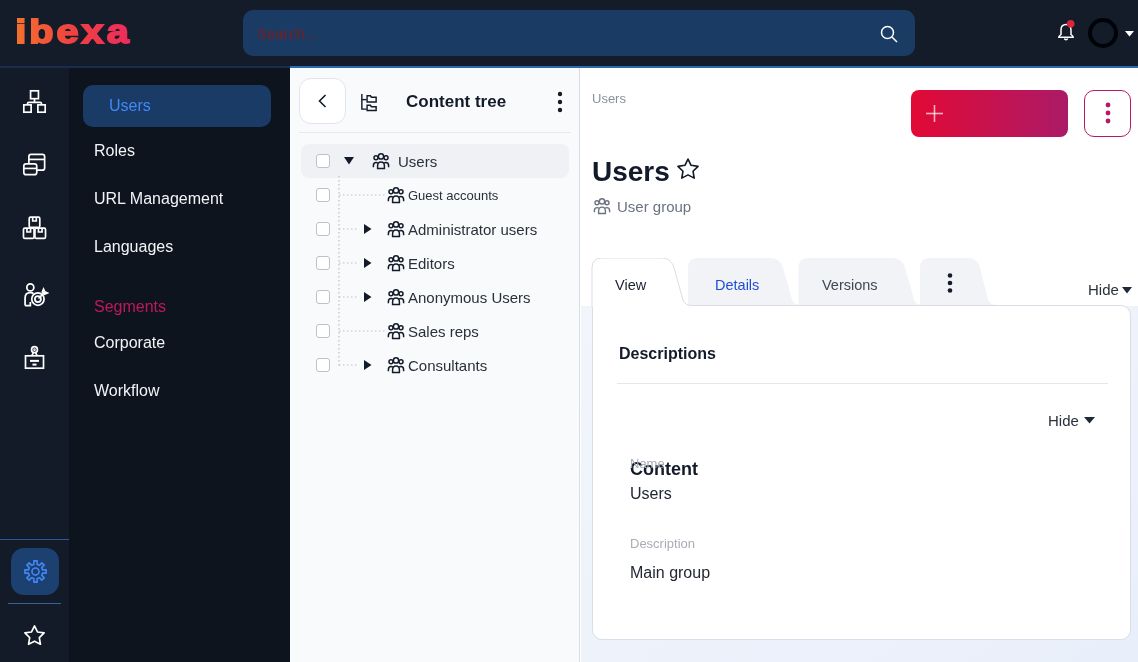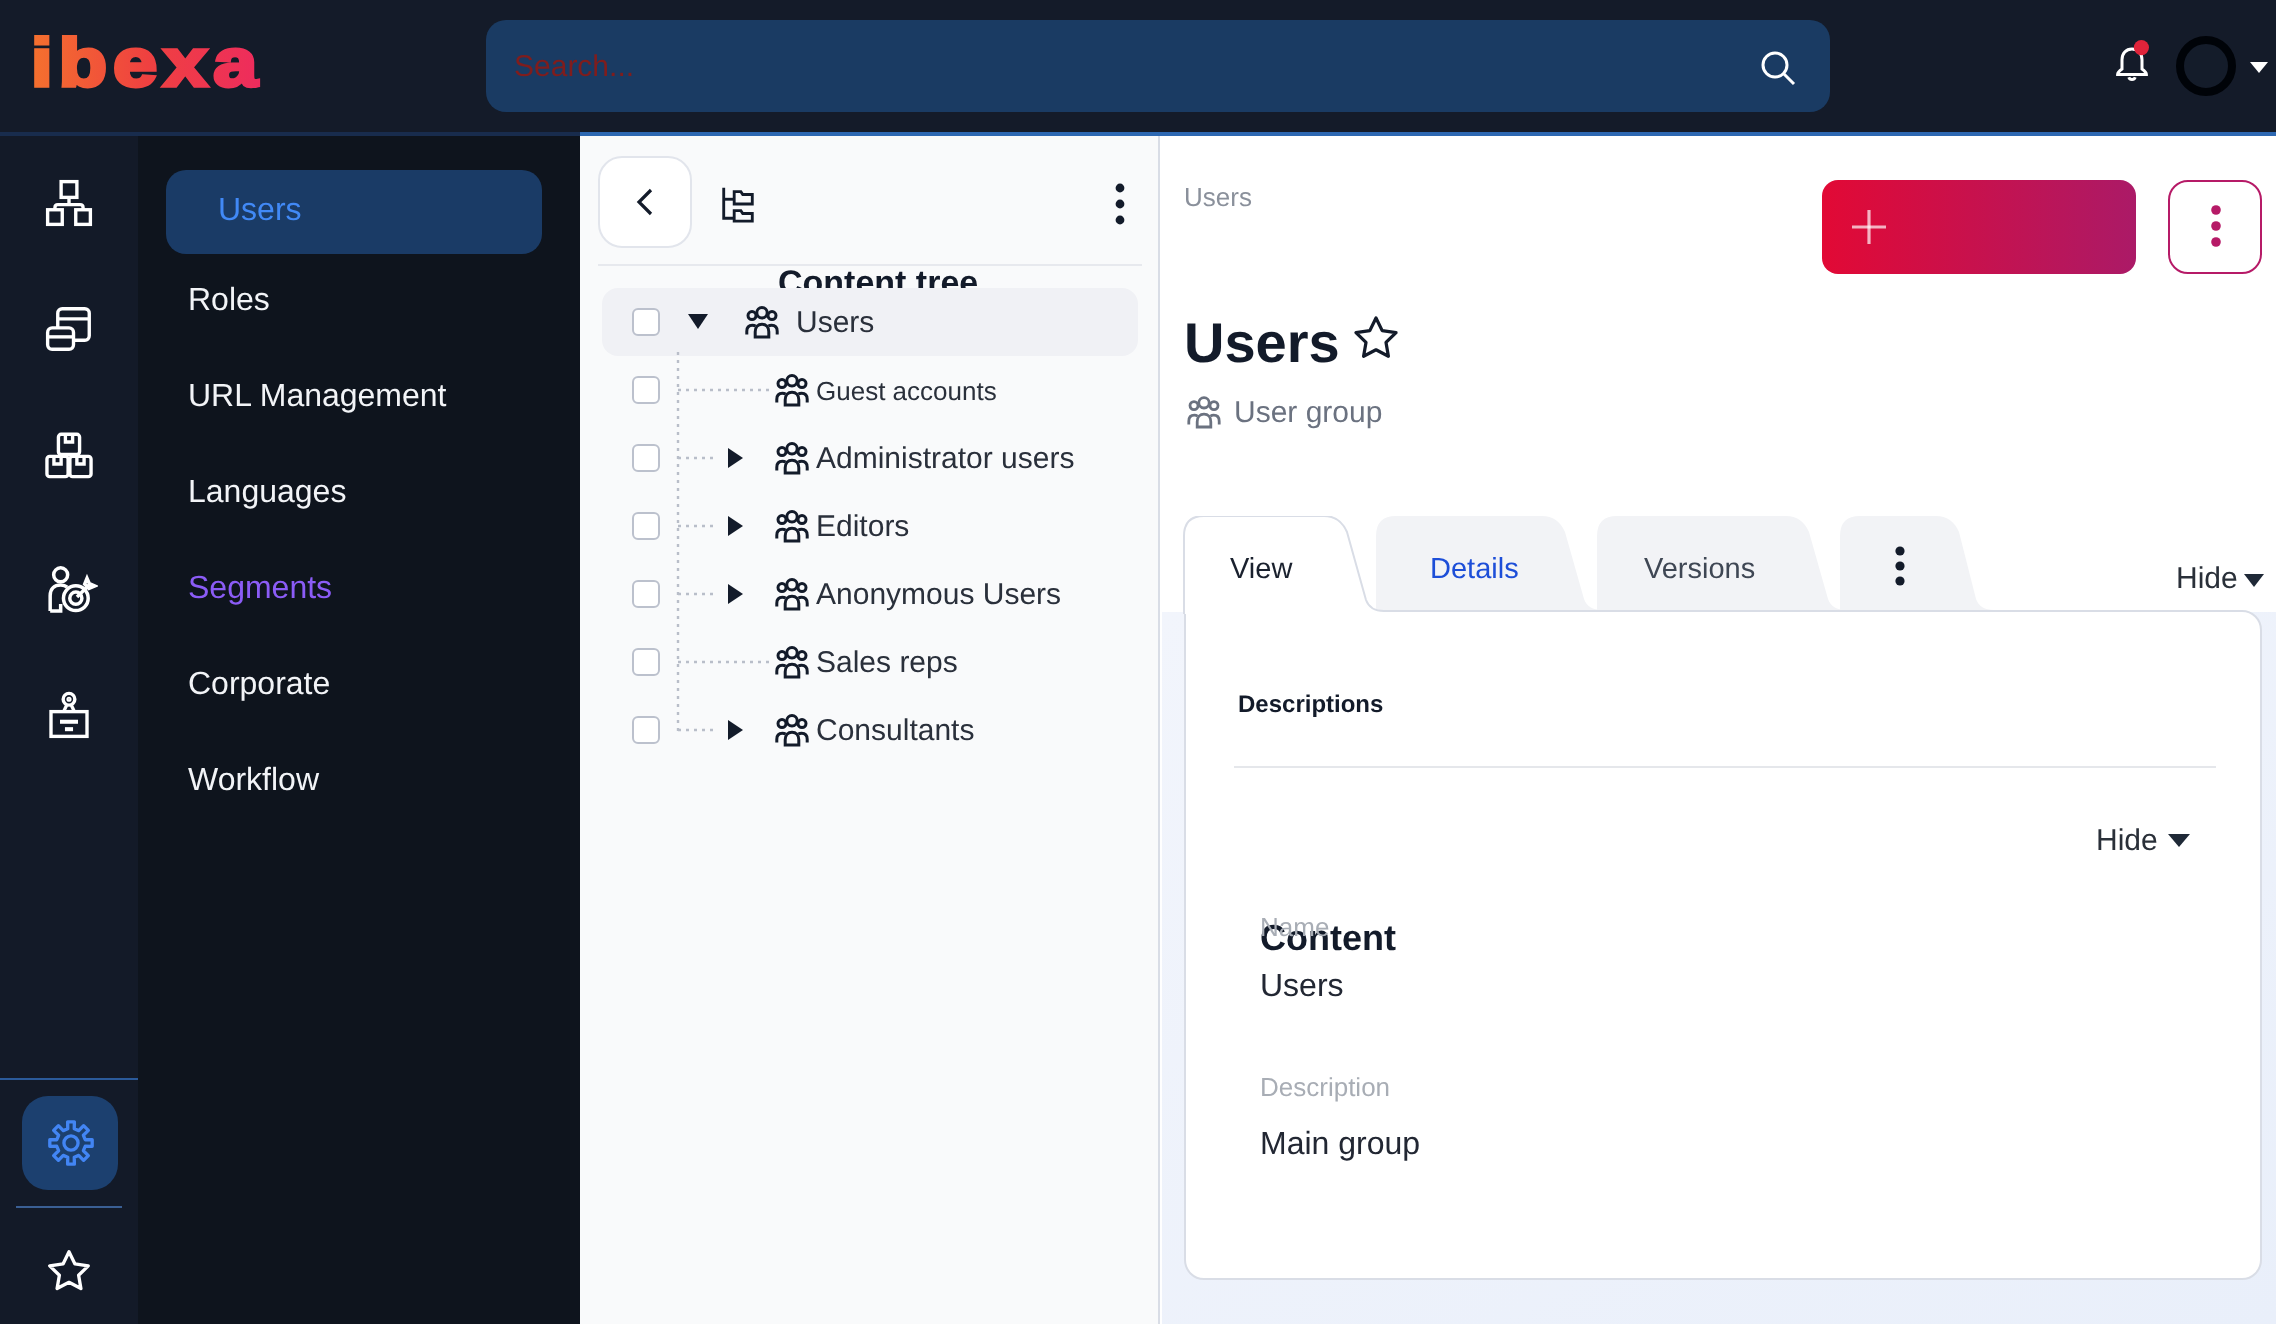--- a/index.html
+++ b/index.html
@@ -101,38 +101,38 @@
   <svg class="abs" style="left:22px;top:623px;" width="25" height="25" viewBox="0 0 24 24" fill="none" stroke="#fff" stroke-width="1.6" stroke-linejoin="round">
     <path d="M12 2.8 l2.85 5.8 6.4 .93 -4.63 4.52 1.1 6.38 -5.72 -3 -5.72 3 1.1 -6.38 -4.63 -4.52 6.4 -.93 z"></path>
   </svg>
 
   <div class="abs" style="left:69px;top:68px;width:221px;height:594px;background:#0e141d;"></div>
   <div class="abs" style="left:83px;top:85px;width:188px;height:42px;background:#1a3b66;border-radius:10px;"></div>
   <div class="abs vc" style="left:109px;top:85px;height:42px;color:#4189f6;font-size:16px;">Users</div>
   <div class="abs vc" style="left:94px;top:130px;height:42px;color:#f2f4f7;font-size:16px;">Roles</div>
   <div class="abs vc" style="left:94px;top:178px;height:42px;color:#f2f4f7;font-size:16px;">URL Management</div>
   <div class="abs vc" style="left:94px;top:226px;height:42px;color:#f2f4f7;font-size:16px;">Languages</div>
-  <div class="abs vc" style="left:94px;top:274px;height:42px;color:#8b5cf6;font-size:16px;">Segments</div>
+  <div class="abs vc" style="left:94px;top:286px;height:42px;color:#be185d;font-size:16px;">Segments</div>
   <div class="abs vc" style="left:94px;top:322px;height:42px;color:#f2f4f7;font-size:16px;">Corporate</div>
   <div class="abs vc" style="left:94px;top:370px;height:42px;color:#f2f4f7;font-size:16px;">Workflow</div>
 
   <div class="abs" style="left:290px;top:68px;width:290px;height:594px;background:#f9fafb;border-right:1px solid #d9dde6;"></div>
 
   <div class="abs" style="left:299px;top:78px;width:47px;height:46px;background:#fff;border:1px solid #e2e5ec;border-radius:12px;"></div>
   <svg class="abs" style="left:314px;top:92px;" width="18" height="18" viewBox="0 0 18 18" fill="none" stroke="#131b2a" stroke-width="1.6">
     <path d="M11.5 3 L5.5 9 L11.5 15"></path>
   </svg>
 
   <svg class="abs" style="left:359px;top:92px;" width="20" height="20" viewBox="0 0 21 21" fill="none" stroke="#131b2a" stroke-width="1.5">
     <path d="M3 2 v16 h5"></path>
     <path d="M3 8 h5"></path>
     <path d="M8.5 10.5 v-6.5 h3.5 l1 1.5 h5 v5 z"></path>
     <path d="M8.5 19.5 v-5.5 h3.5 l1 1.5 h5 v4 z"></path>
   </svg>
-  <div class="abs vc" style="left:389px;top:91px;height:22px;color:#131b2a;font-size:17px;font-weight:bold;margin-top:40px;">Content tree</div>
+  <div class="abs vc" style="left:406px;top:91px;height:22px;color:#131b2a;font-size:17px;font-weight:bold;">Content tree</div>
 
   <svg class="abs" style="left:555px;top:91px;" width="10" height="22" viewBox="0 0 10 22" fill="#131b2a">
     <circle cx="5" cy="3" r="2.2"></circle>
       <circle cx="5" cy="11" r="2.2"></circle>
       <circle cx="5" cy="19" r="2.2"></circle>
   </svg>
 
   <div class="abs" style="left:299px;top:132px;width:272px;height:1px;background:#e7e9ee;"></div>
 
   <div class="abs" style="left:301px;top:144px;width:268px;height:34px;background:#f0f1f5;border-radius:8px;"></div>
@@ -298,21 +298,21 @@
   </svg>
   <div class="abs vc" style="left:615px;top:273px;height:24px;color:#1a212e;font-size:14.5px;z-index:4;">View</div>
   <div class="abs vc" style="left:715px;top:273px;height:24px;color:#1d4ed8;font-size:14.5px;z-index:4;">Details</div>
   <div class="abs vc" style="left:822px;top:273px;height:24px;color:#3f4754;font-size:14.5px;z-index:4;">Versions</div>
 
   <div class="abs vc" style="left:1088px;top:277px;height:24px;color:#2a3039;font-size:15px;">Hide</div>
   <svg class="abs" style="left:1122px;top:287px;" width="10" height="7" viewBox="0 0 10 7">
       <path d="M0 0 h10 l-5 6.5 z" fill="#1f2937"></path>
     </svg>
 
-  <div class="abs" style="left:619px;top:345px;color:#131b2a;font-size:12px;font-weight:bold;">Descriptions</div>
+  <div class="abs" style="left:619px;top:345px;color:#131b2a;font-size:16px;font-weight:bold;">Descriptions</div>
   <div class="abs" style="left:617px;top:383px;width:491px;height:1px;background:#e5e7eb;"></div>
   <div class="abs" style="left:630px;top:411px;color:#131b2a;font-size:18px;font-weight:bold;margin-top:48px;">Content</div>
   <div class="abs vc" style="left:1048px;top:408px;height:24px;color:#2a3039;font-size:15px;">Hide</div>
   <svg class="abs" style="left:1084px;top:417px;" width="11" height="7" viewBox="0 0 11 7">
       <path d="M0 0 h11 l-5.5 6.5 z" fill="#1f2937"></path>
     </svg>
 
   <div class="abs" style="left:630px;top:456px;color:#a8adb5;font-size:13px;">Name</div>
   <div class="abs" style="left:630px;top:485px;color:#222733;font-size:16px;">Users</div>
   <div class="abs" style="left:630px;top:536px;color:#a8adb5;font-size:13px;">Description</div>

